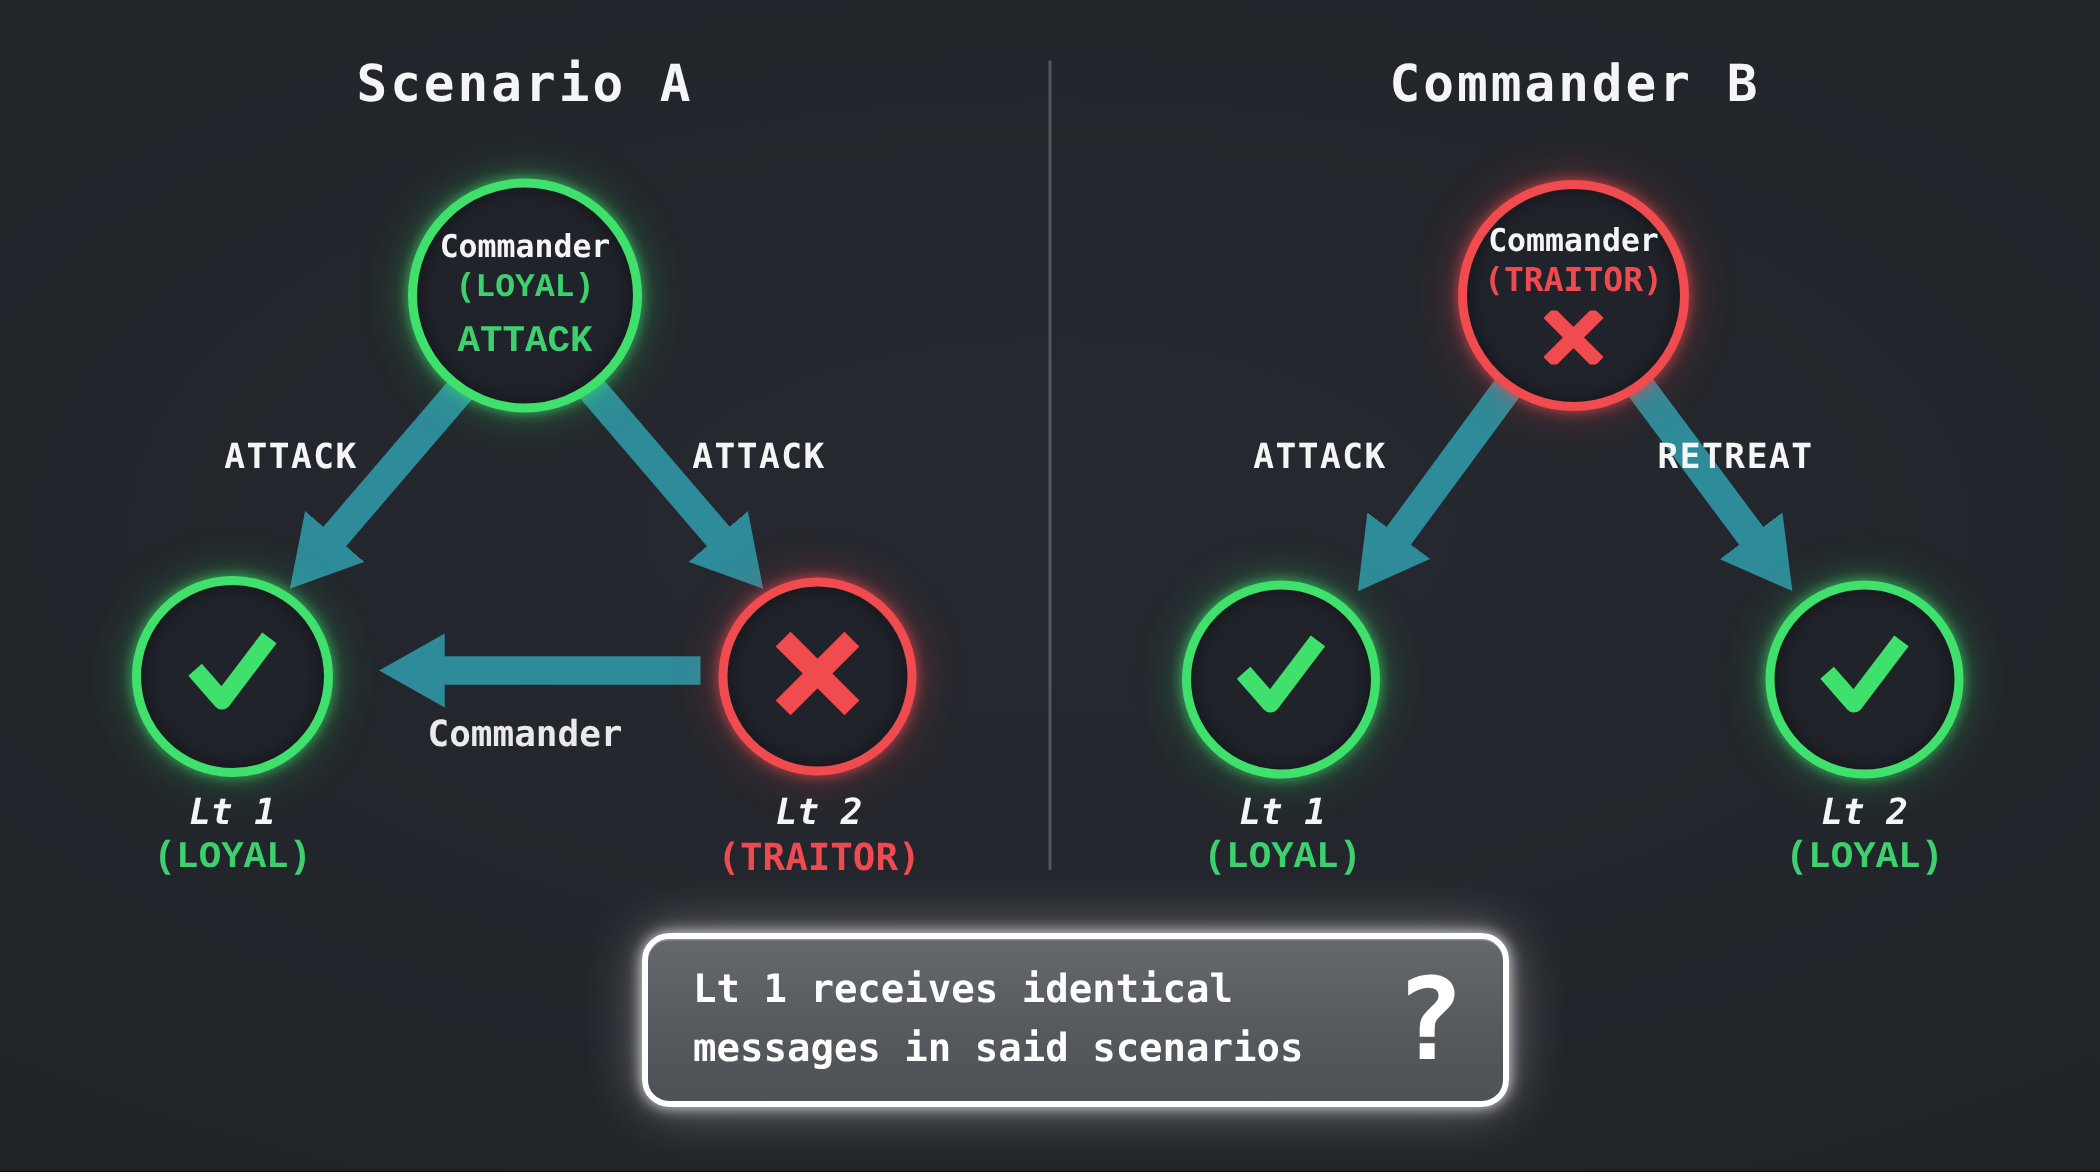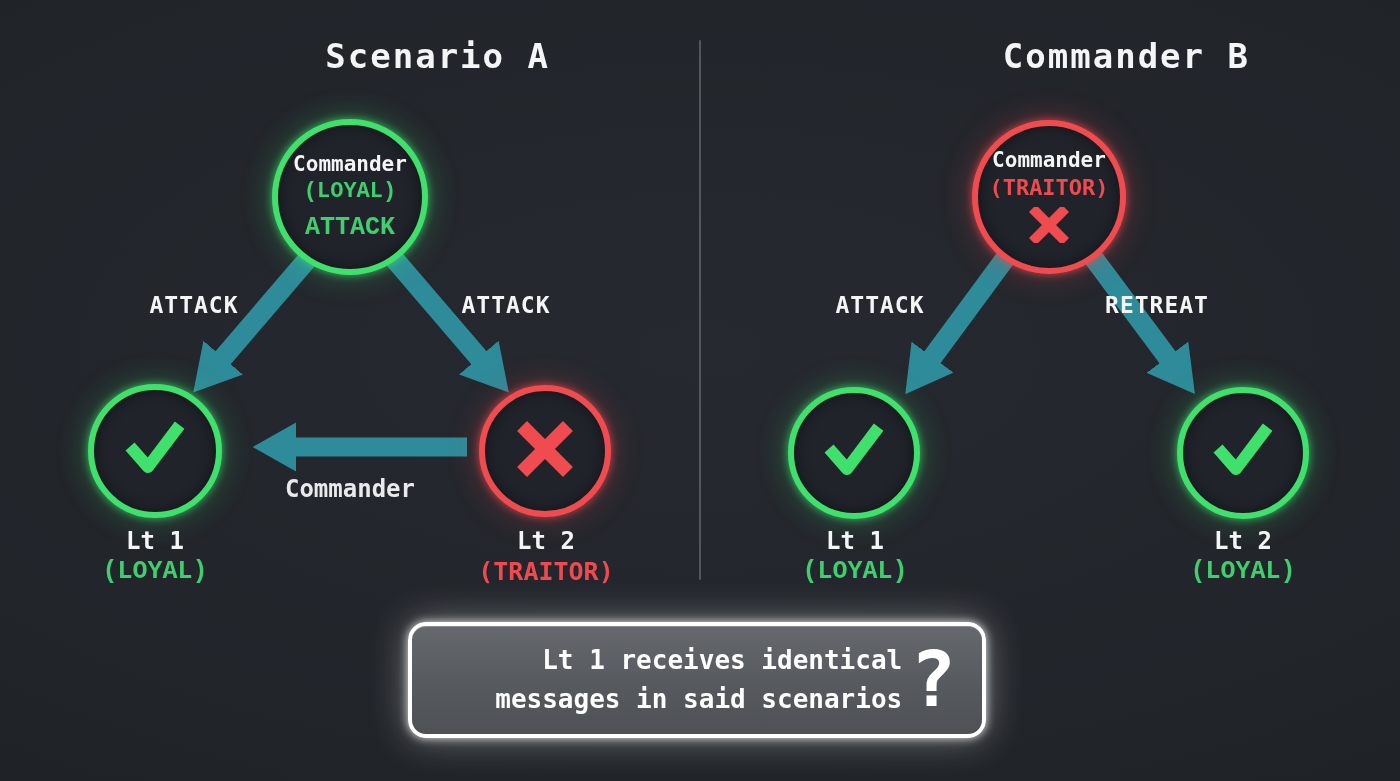--- a/index.html
+++ b/index.html
@@ -10,39 +10,39 @@
     --divider:#596066; --callout-bg:#5b5e63; --callout-border:#ffffff;
   }
   *{margin:0;padding:0;box-sizing:border-box;}
   body{background:#000;font-family:"DejaVu Sans Mono","Liberation Mono",monospace;}
   .canvas{
     position:relative;width:1400px;height:781px;overflow:hidden;
     background:radial-gradient(ellipse 120% 100% at 50% 45%, #262930 0%, var(--background) 55%, #1b1e23 100%);
   }
   .abs{position:absolute;}
   .title{
-    width:400px;text-align:right;font-size:34px;font-weight:700;
+    width:400px;text-align:center;font-size:34px;font-weight:700;
     color:var(--white);letter-spacing:2px;
   }
   .divider{width:2px;background:var(--divider);opacity:.85;border-radius:1px;}
   .node{
     border-radius:50%;display:flex;flex-direction:column;
     align-items:center;justify-content:center;background:var(--panel-fill);
   }
   .node.green{border:6px solid var(--green);
     box-shadow:0 0 9px rgba(63,224,108,.75),0 0 32px rgba(63,224,108,.32),inset 0 0 14px rgba(0,0,0,.45);}
   .node.red{border:6px solid var(--red);
     box-shadow:0 0 9px rgba(240,75,79,.75),0 0 32px rgba(240,75,79,.32),inset 0 0 14px rgba(0,0,0,.45);}
   .node .cname{color:var(--white);font-size:21px;font-weight:700;}
   .node .callegiance{font-size:22px;font-weight:700;margin-top:3px;}
   .node .corder{font-size:25px;font-weight:700;margin-top:9px;}
   .green-t{color:var(--green-text);font-family:Liberation Mono, monospace;} .red-t{color:var(--red-text);}
   .msg-label{width:150px;text-align:center;color:var(--white);font-size:23px;font-weight:700;letter-spacing:1px;}
   .relay-label{width:280px;text-align:center;color:#e9eaec;font-size:24px;font-weight:700;line-height:30px;}
-  .node-name{width:160px;text-align:center;color:var(--white);font-size:24px;font-weight:700;}
+  .node-name{width:160px;text-align:center;color:var(--white);font-size:24px;font-weight:700;font-style:italic;}
   .node-role{width:170px;text-align:center;font-size:25px;font-weight:700;}
   .arrows{pointer-events:none;left:0;top:0;}
   .callout{
     width:578px;height:116px;border:4px solid var(--callout-border);border-radius:18px;
     background:linear-gradient(180deg,#65686d 0%,#55585d 60%,#4e5156 100%);
     box-shadow:0 0 10px rgba(255,255,255,.85),0 0 38px rgba(255,255,255,.38),inset 0 1px 0 rgba(255,255,255,.25);
     display:flex;align-items:center;padding:0 26px 0 30px;
   }
   .callout .lines{flex:1;color:#fdfdfd;font-size:26px;font-weight:700;line-height:39px;white-space:nowrap;}
   .callout .qmark{color:#ffffff;font-size:76px;font-weight:700;line-height:76px;margin-left:8px;}
@@ -141,21 +141,21 @@
         <path d="M14 33 L28 49 L56 12" fill="none" style="stroke:var(--green,#3fe06c)" stroke-width="12" stroke-linecap="square" stroke-linejoin="round"></path>
       </svg>
     </span>
   </div>
 
   <div class="abs node-name" style="left:775px;top:527px;">Lt 1</div>
   <div class="abs node-role green-t" style="left:770px;top:557px;">(LOYAL)</div>
   <div class="abs node-name" style="left:1163px;top:527px;">Lt 2</div>
   <div class="abs node-role green-t" style="left:1158px;top:557px;">(LOYAL)</div>
 
-  <div class="abs callout" style="left:408px;top:622px;text-align:right;">
+  <div class="abs callout" style="left:428px;top:622px;">
     <div class="lines">
       <div>Lt 1 receives identical</div>
       <div>messages in said scenarios</div>
     </div>
     <div class="qmark">?</div>
   </div>
 
 </div>
 
 </body></html>

